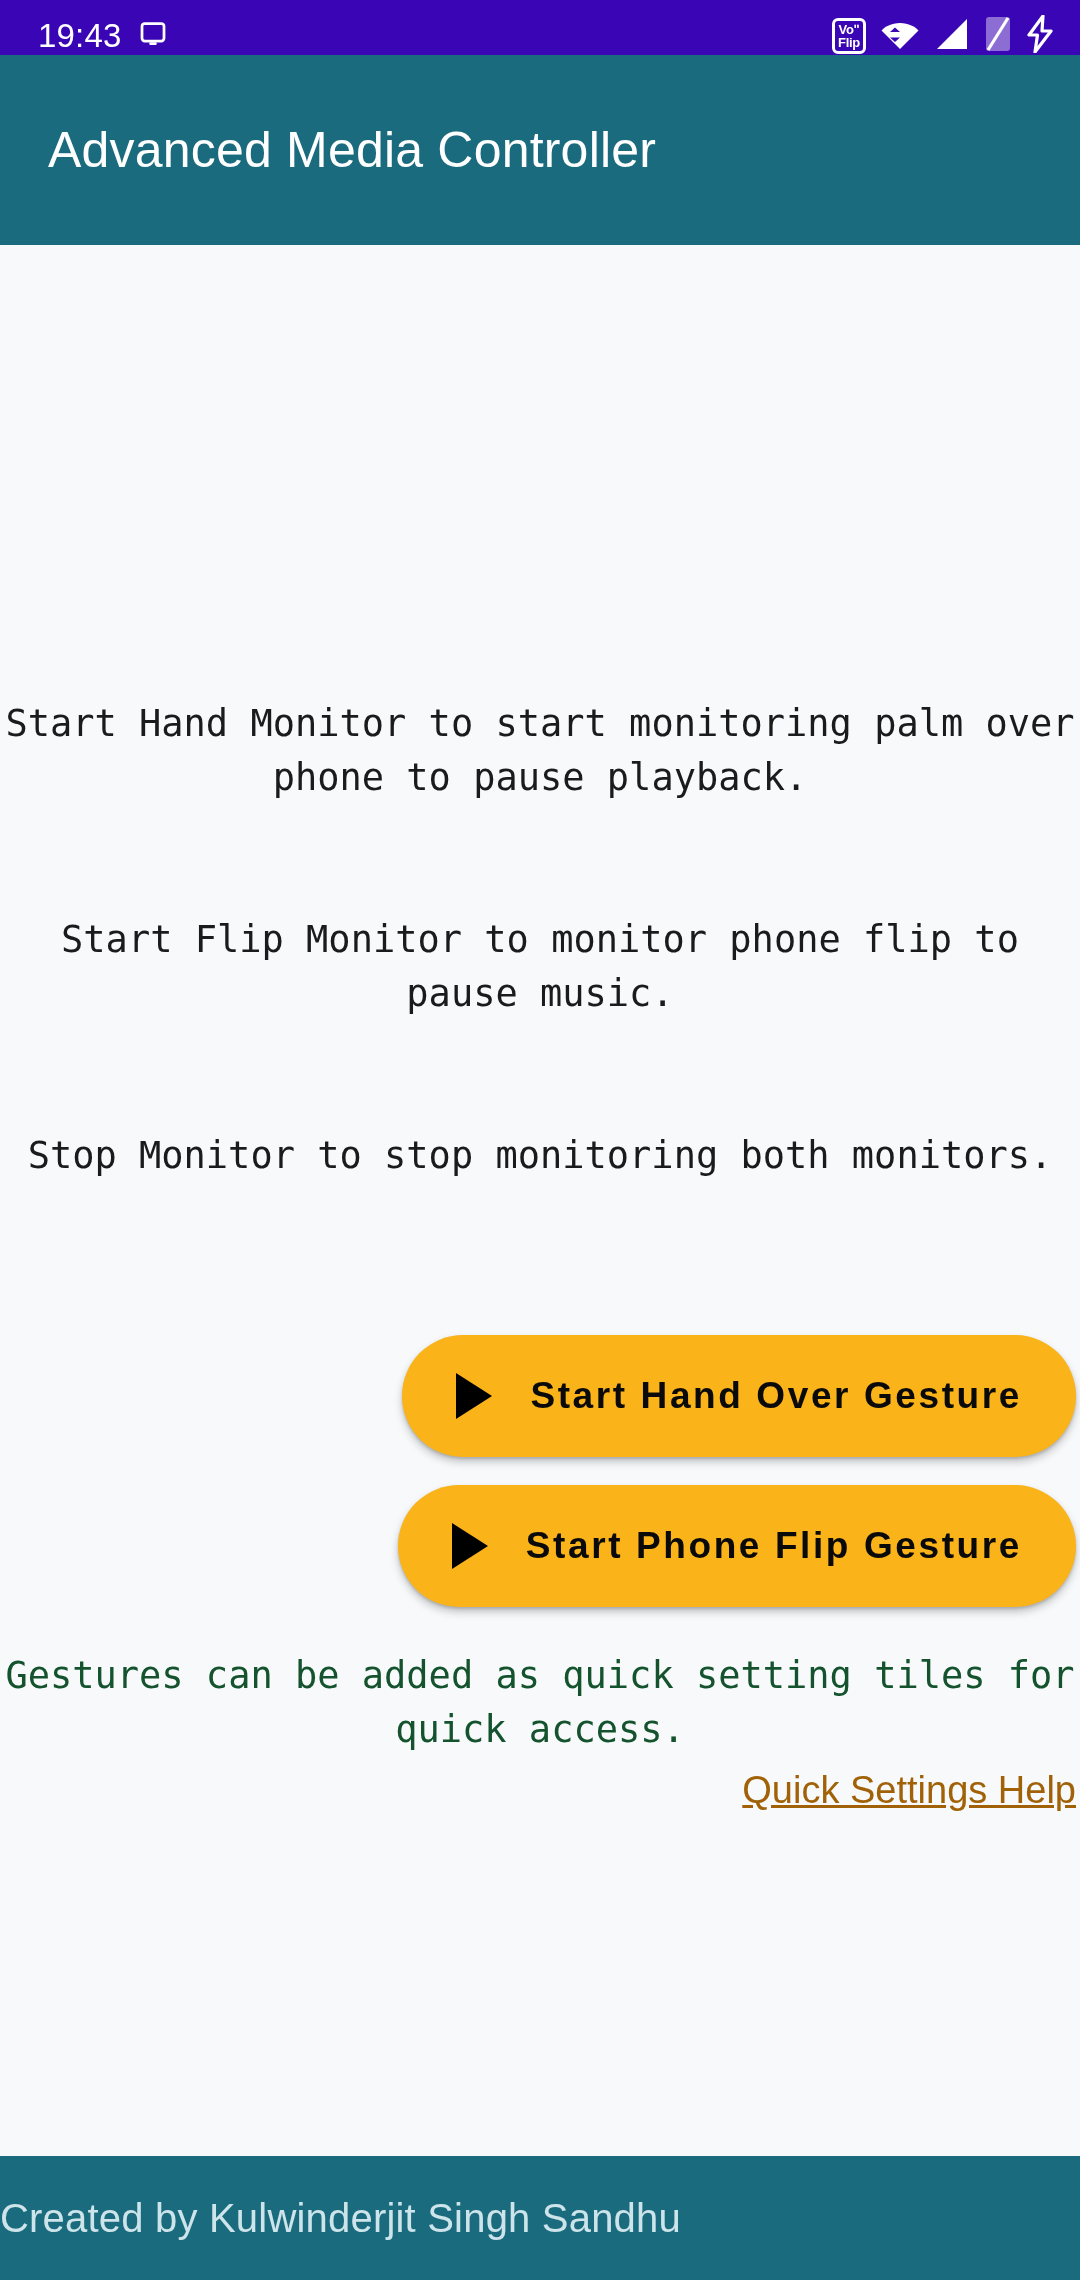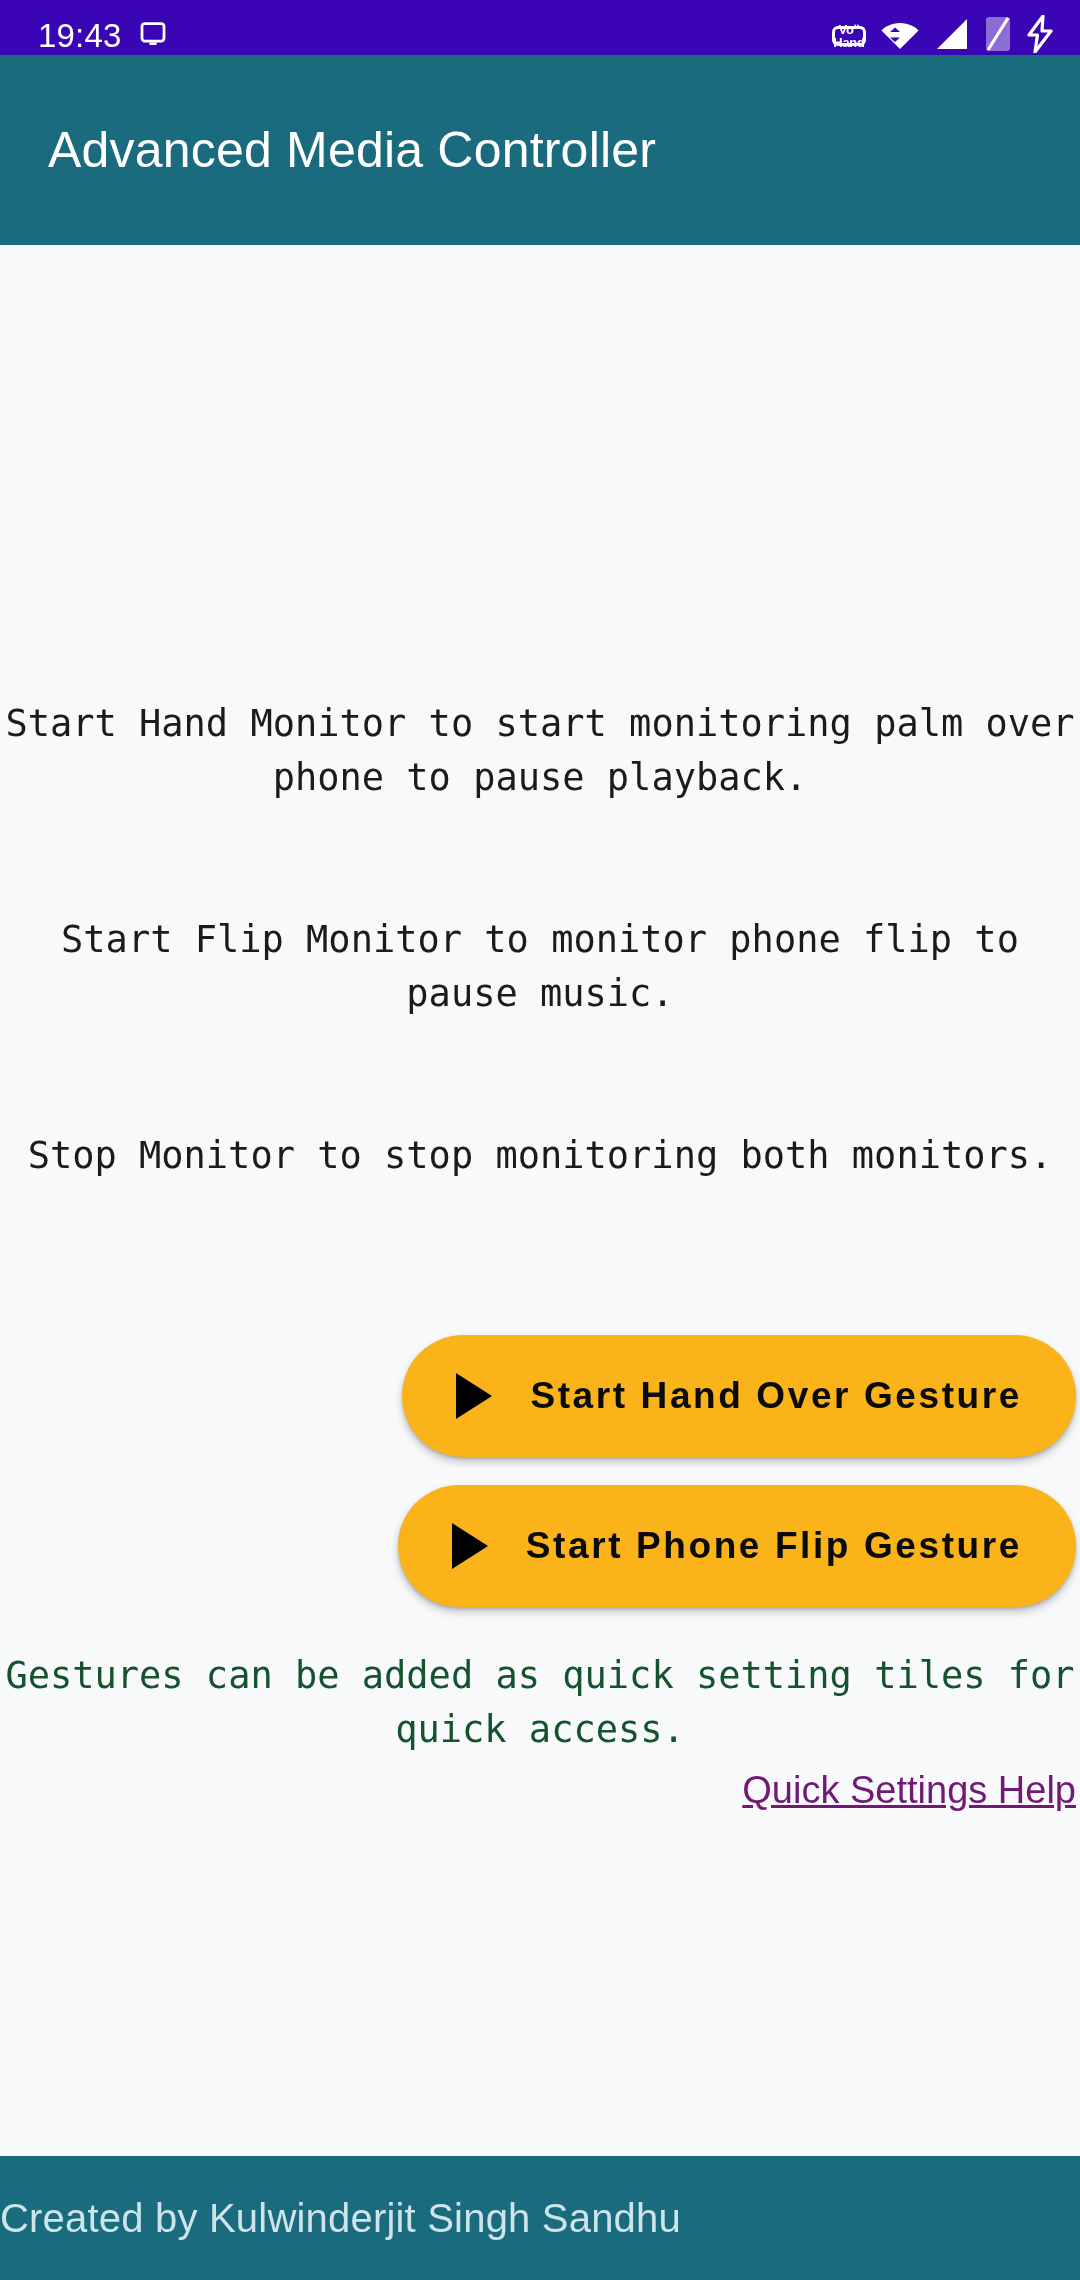--- a/index.html
+++ b/index.html
@@ -29,21 +29,21 @@
   .status-time {
     font-size:33px; font-weight:400;
     letter-spacing:0.2px; line-height:1;
     color:#ffffff;
   }
   .cast-icon { display:block; }
   .status-spacer { flex:1 1 auto; }
   .status-right { display:flex; align-items:center; gap:14px; }
 
   .vowifi-badge {
-    width:34px; height:20px;
+    width:34px; height:36px;
     border:3px solid #ffffff;
     border-radius:6px;
     display:flex; flex-direction:column;
     align-items:center; justify-content:center;
     line-height:1;
   }
   .vowifi-badge span {
     font-size:13px; font-weight:700;
     color:#ffffff; letter-spacing:-0.3px;
     display:block;
@@ -122,21 +122,21 @@
     font-family:"DejaVu Sans Mono", monospace;
     font-size:37px;
     line-height:54px;
     color:#14532d;
     margin-top:28px;
     white-space:pre-wrap;
   }
   .help-link {
     display:block;
     text-align:center;
-    color:#701a75;
+    color:#a16207;
     font-size:38px;
     text-decoration:underline;
     margin-top:12px;
     cursor:pointer;
   }
 
   
   .bottom-bar {
     height:124px;
     background:#1a6b7d;
@@ -164,21 +164,21 @@
           <rect x="9" y="18.6" width="6" height="2.2" rx="1" fill="#ffffff"></rect>
         </svg>
       </span>
     </div>
 
     <div class="status-spacer"></div>
 
     <div class="status-right">
       <span class="vowifi-badge">
         <span>Voʺ</span>
-        <span>Hand</span>
+        <span>Flip</span>
       </span>
 
       <span>
         <svg width="40" height="36" viewBox="0 0 40 36">
           <path d="M20 7 C28.5 7 35.5 11 38.5 14.5 L20 33 L1.5 14.5 C4.5 11 11.5 7 20 7 Z" fill="#ffffff"></path>
           <path d="M10 16 l5 -4.4 l5 4.4 z" fill="#3a05b5"></path>
           <path d="M10 21.5 l5 4.4 l5 -4.4 z" fill="#3a05b5"></path>
         </svg>
       </span>
 

